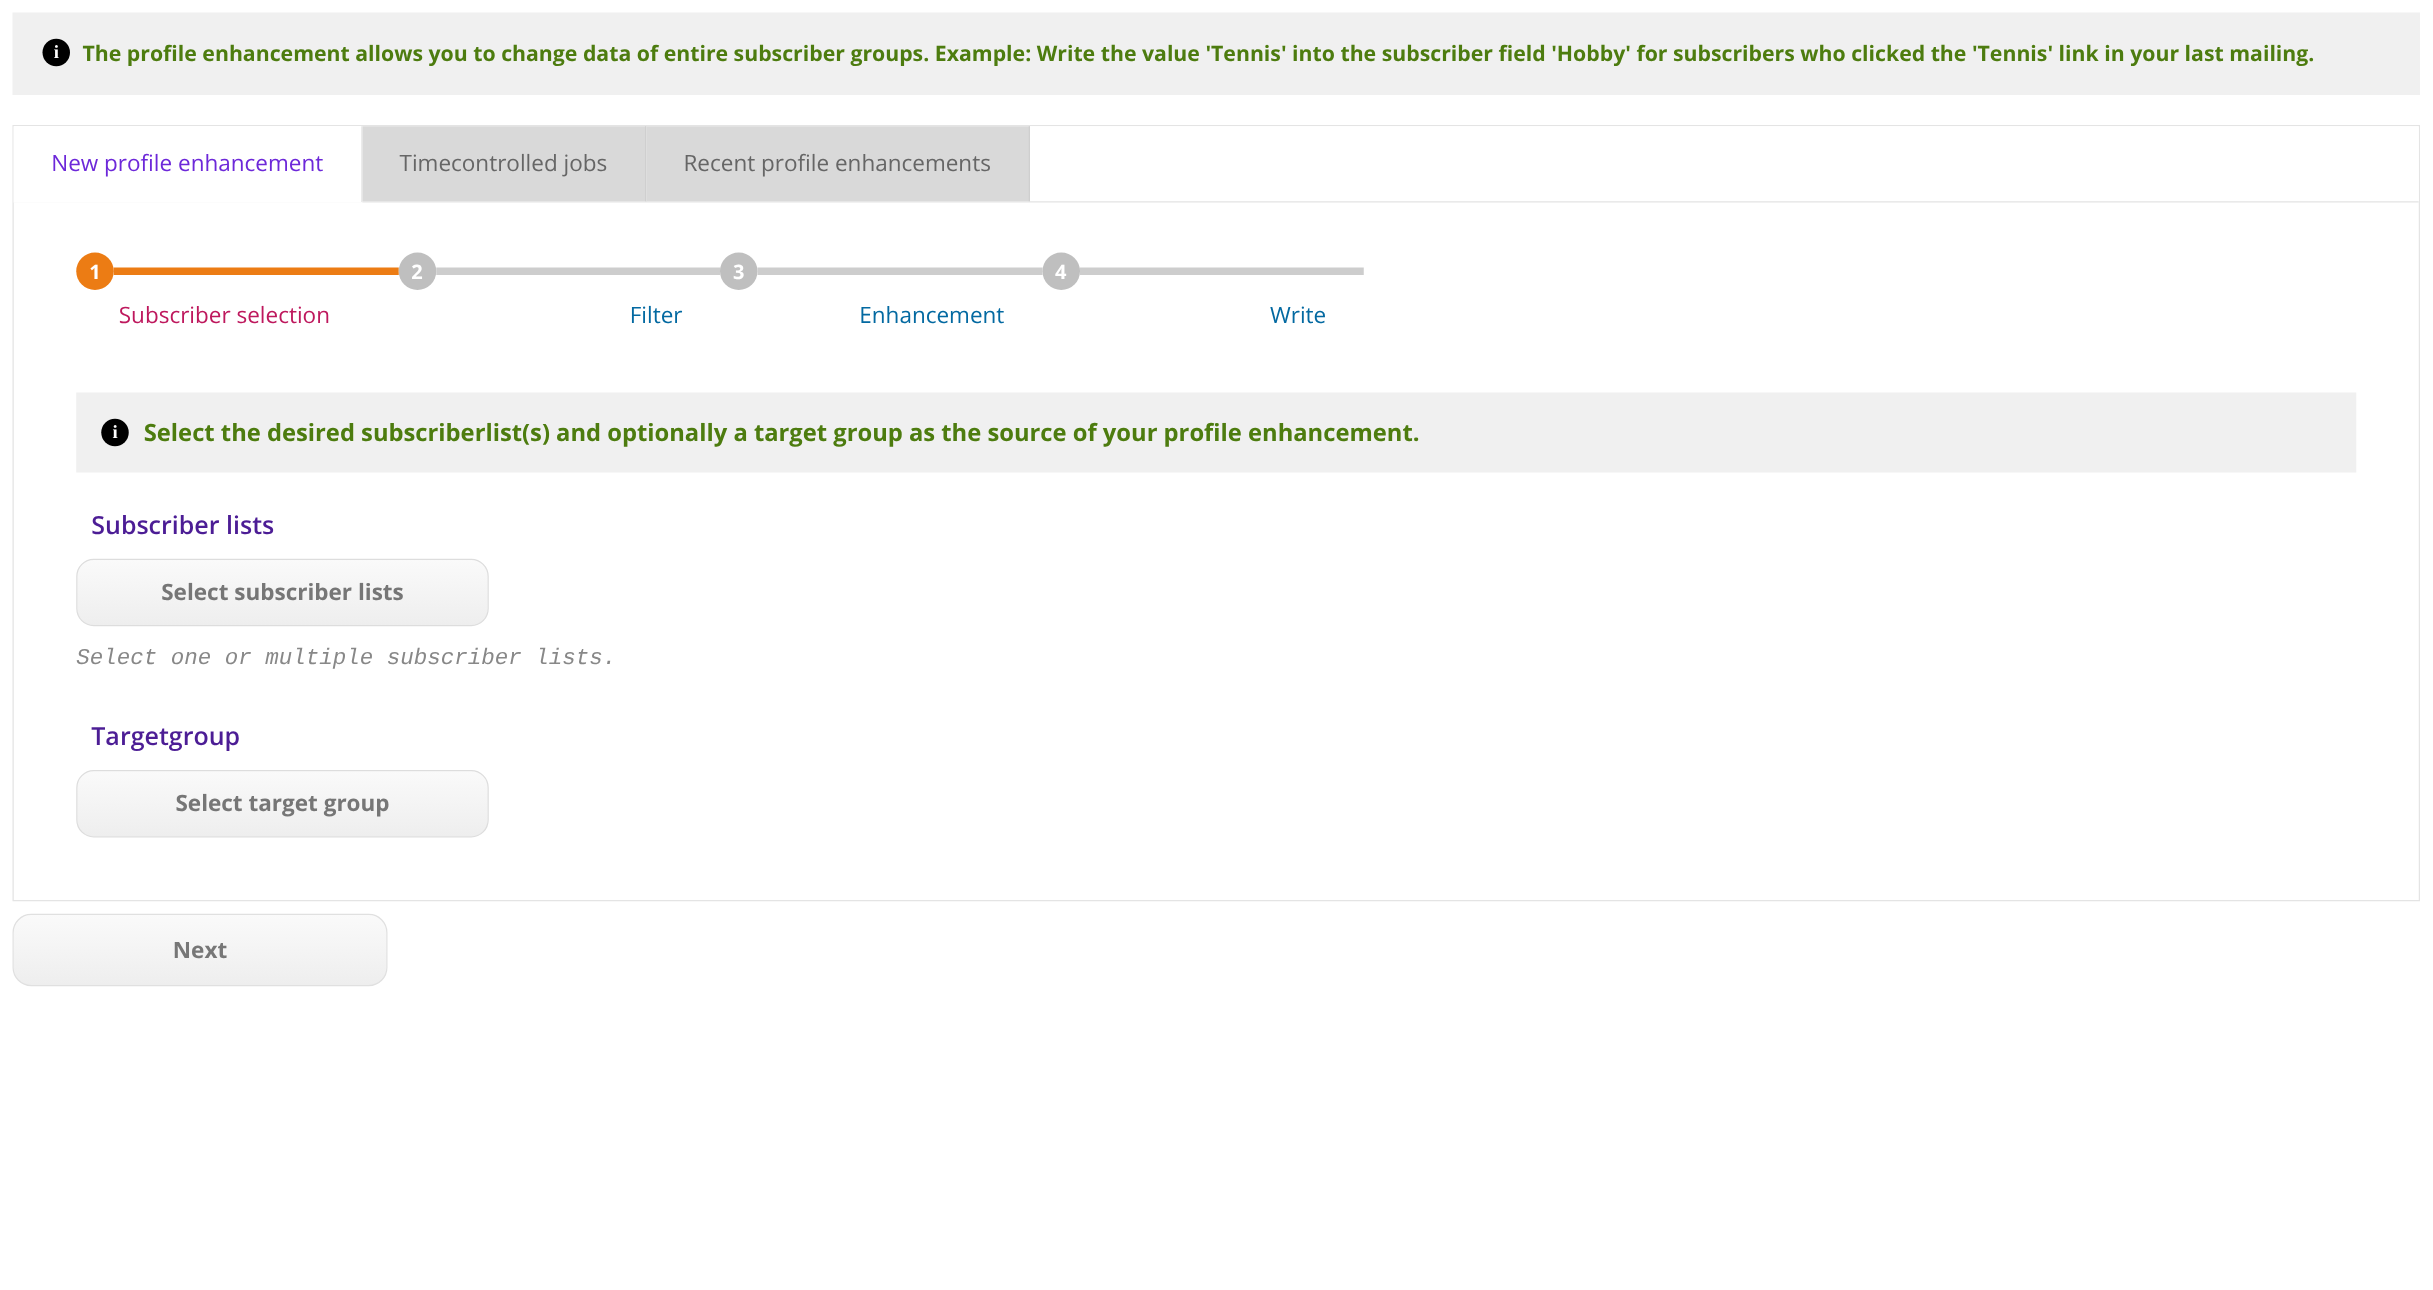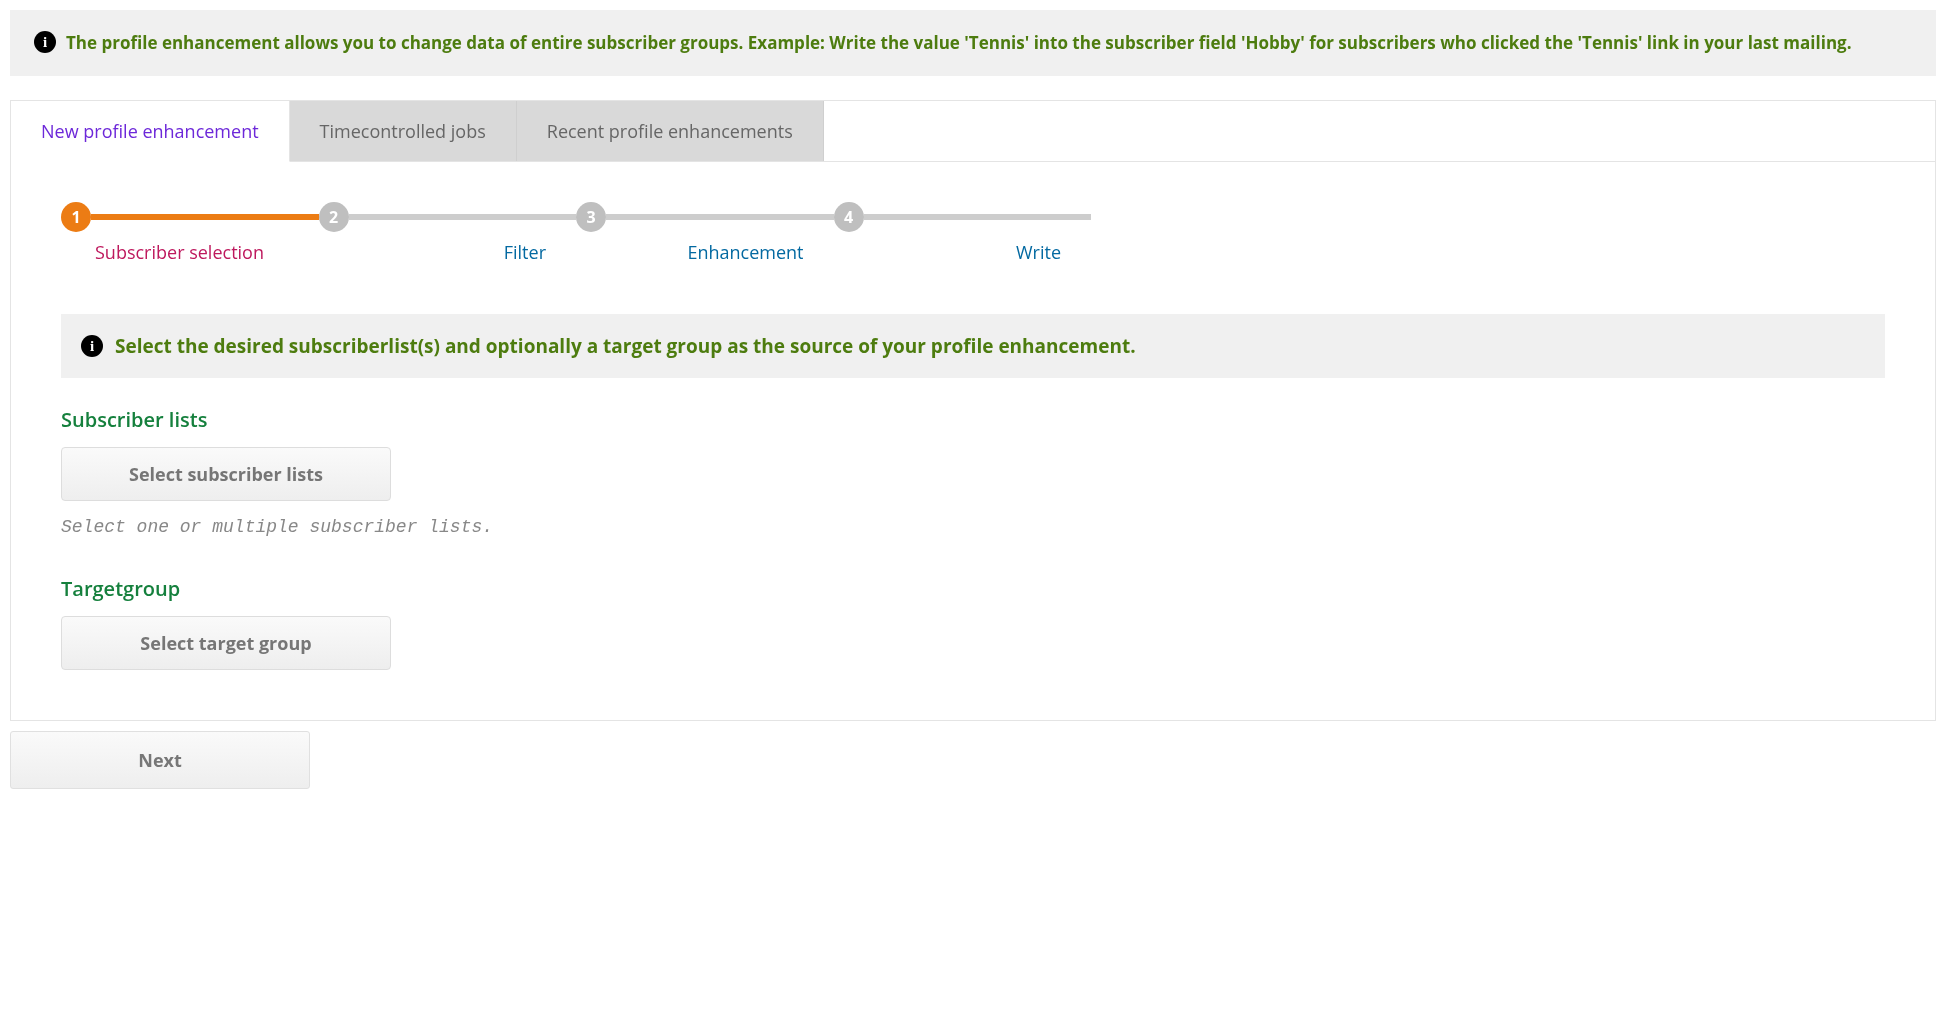--- a/index.html
+++ b/index.html
@@ -133,52 +133,53 @@
     display: flex;
     align-items: center;
     gap: 12px;
   }
   .inner-info .info-text {
     font-size: 19px;
     font-weight: 700;
   }
   .section-title {
     font-size: 20px;
-    color: #15803d;
+    color: #4c1d95;
     font-weight: 600;
     margin-bottom: 14px;
+    margin-left: 12px;
   }
   .select-btn {
     display: inline-block;
     min-width: 330px;
     padding: 14px 24px;
     background: linear-gradient(#fafafa, #eeeeee);
     border: 1px solid #ddd;
-    border-radius: 4px;
+    border-radius: 14px;
     color: #767676;
     font-weight: 700;
     font-size: 18px;
     text-align: center;
     cursor: pointer;
   }
   .hint {
     margin-top: 16px;
     font-style: italic;
     color: #888;
     font-size: 18px;
     font-family: Liberation Mono, monospace;
   }
   .section { margin-bottom: 38px; }
   .next-btn {
     display: inline-block;
     min-width: 300px;
     padding: 16px 24px;
     background: linear-gradient(#fafafa, #eeeeee);
     border: 1px solid #e0e0e0;
-    border-radius: 3px;
+    border-radius: 15px;
     color: #777;
     font-weight: 700;
     font-size: 18px;
     text-align: center;
     cursor: pointer;
     margin-top: 10px;
   }
 </style>
 </head>
 <body>

